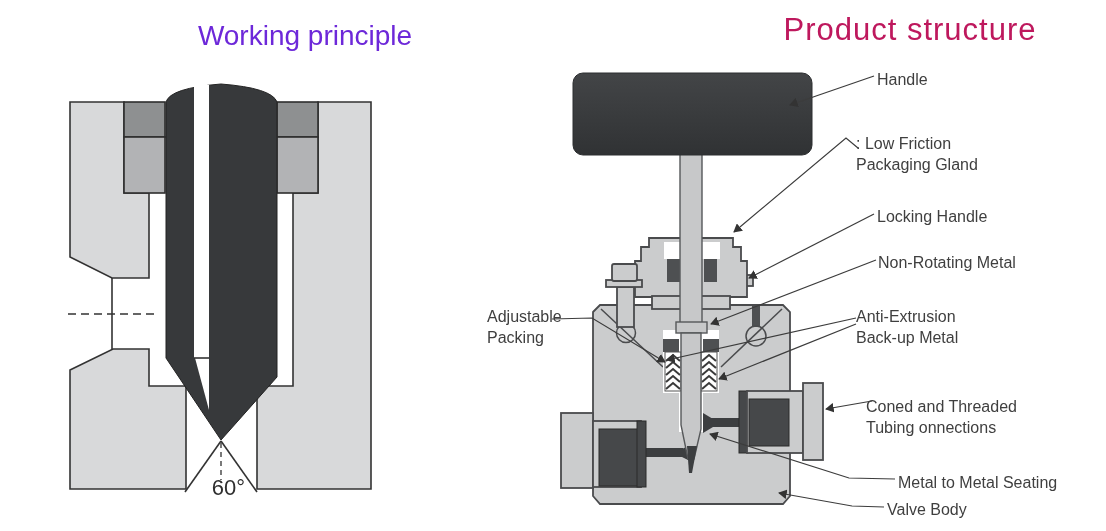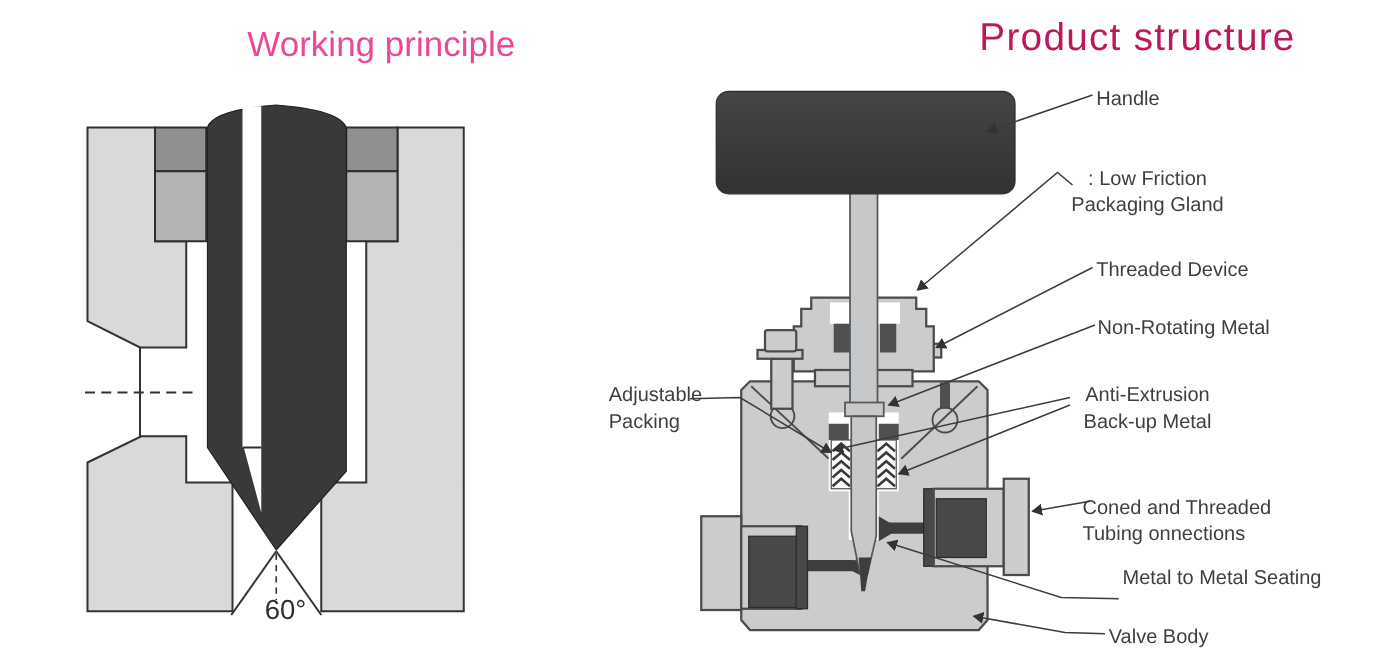--- a/index.html
+++ b/index.html
@@ -1,22 +1,22 @@
 <!DOCTYPE html>
 <html><head>
 <meta charset="utf-8">
 <style>
   html,body{margin:0;padding:0}
   body{width:1106px;height:531px;position:relative;background:#ffffff;
        font-family:"Liberation Sans",sans-serif;overflow:hidden}
-  .title{position:absolute;text-align:center;color:#ec4899;font-weight:400}
+  .title{position:absolute;text-align:center;color:#6d28d9;font-weight:400}
   .title-left{left:165px;top:20px;width:280px;font-size:28px}
   .title-right{left:735px;top:12px;width:350px;font-size:31px;letter-spacing:1px;color:#be185d}
   .diagram-label{position:absolute;font-size:16px;line-height:1.32;color:#3f3f3f;white-space:pre-line}
-  .center{text-align:center}
+  .center{}
   .angle-label{position:absolute;left:199px;top:475px;width:46px;text-align:right;
                font-size:22px;color:#2f2f2f}
   svg{position:absolute}
   
   .body{fill:#d8d9da;stroke:#333;stroke-width:1.6}
   .pk1{fill:#8e9091;stroke:#2e2e2e;stroke-width:1.6}
   .pk2{fill:#b2b3b5;stroke:#2e2e2e;stroke-width:1.6}
   .dark{fill:#37393b;stroke:#232323;stroke-width:1}
   .ln{stroke:#333;stroke-width:1.6;fill:none}
   .dash1{stroke-dasharray:8,5}
@@ -156,22 +156,22 @@
     <polyline class="ldr" points="552,319 592,318 665,362" marker-end="url(#arr)"></polyline>
     <polyline class="ldr" points="872,401 826,409" marker-end="url(#arr)"></polyline>
     <polyline class="ldr" points="895,479 849,478 710,434" marker-end="url(#arr)"></polyline>
     <polyline class="ldr" points="884,507 852,506 779,493" marker-end="url(#arr)"></polyline>
   </g>
 </svg>
 
 <div class="diagram-label" style="left:877px;top:69px">Handle</div>
 <div class="diagram-label center" style="left:856px;top:133px;width:124px">: Low Friction
 Packaging Gland</div>
-<div class="diagram-label" style="left:877px;top:206px">Threaded Device</div>
+<div class="diagram-label" style="left:877px;top:206px">Locking Handle</div>
 <div class="diagram-label" style="left:878px;top:252px">Non-Rotating Metal</div>
 <div class="diagram-label center" style="left:856px;top:306px;width:124px">Anti-Extrusion
 Back-up Metal</div>
 <div class="diagram-label" style="left:487px;top:306px">Adjustable
 Packing</div>
 <div class="diagram-label" style="left:866px;top:396px">Coned and Threaded
 Tubing onnections</div>
-<div class="diagram-label" style="left:898px;top:452px">Metal to Metal Seating</div>
+<div class="diagram-label" style="left:898px;top:472px">Metal to Metal Seating</div>
 <div class="diagram-label" style="left:887px;top:499px">Valve Body</div>
 
 </body></html>

